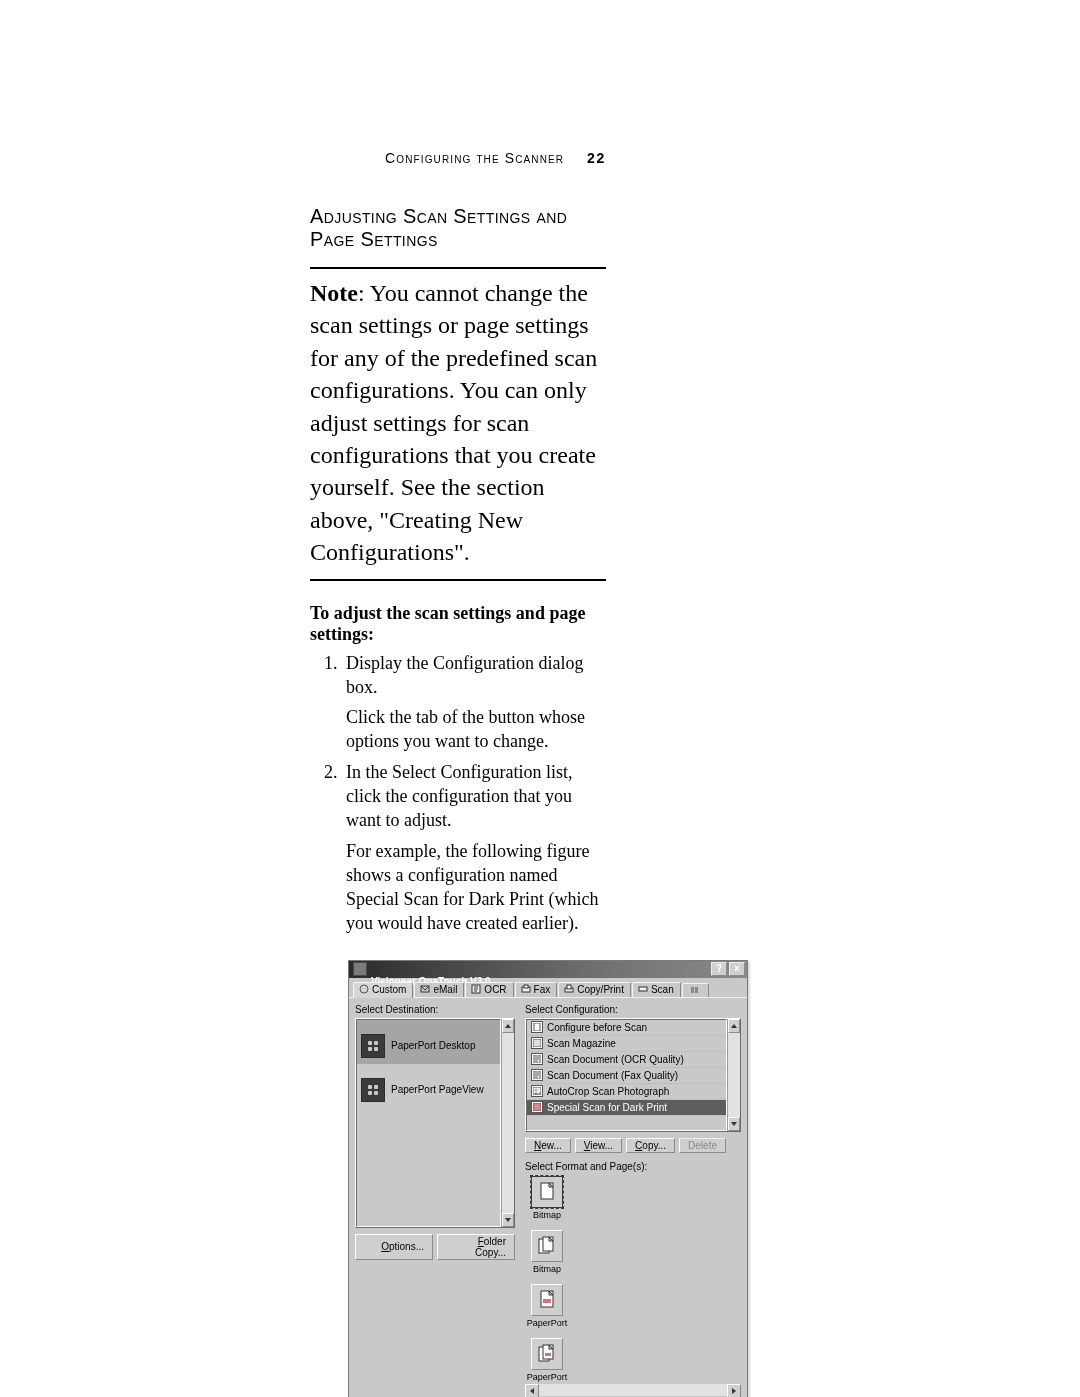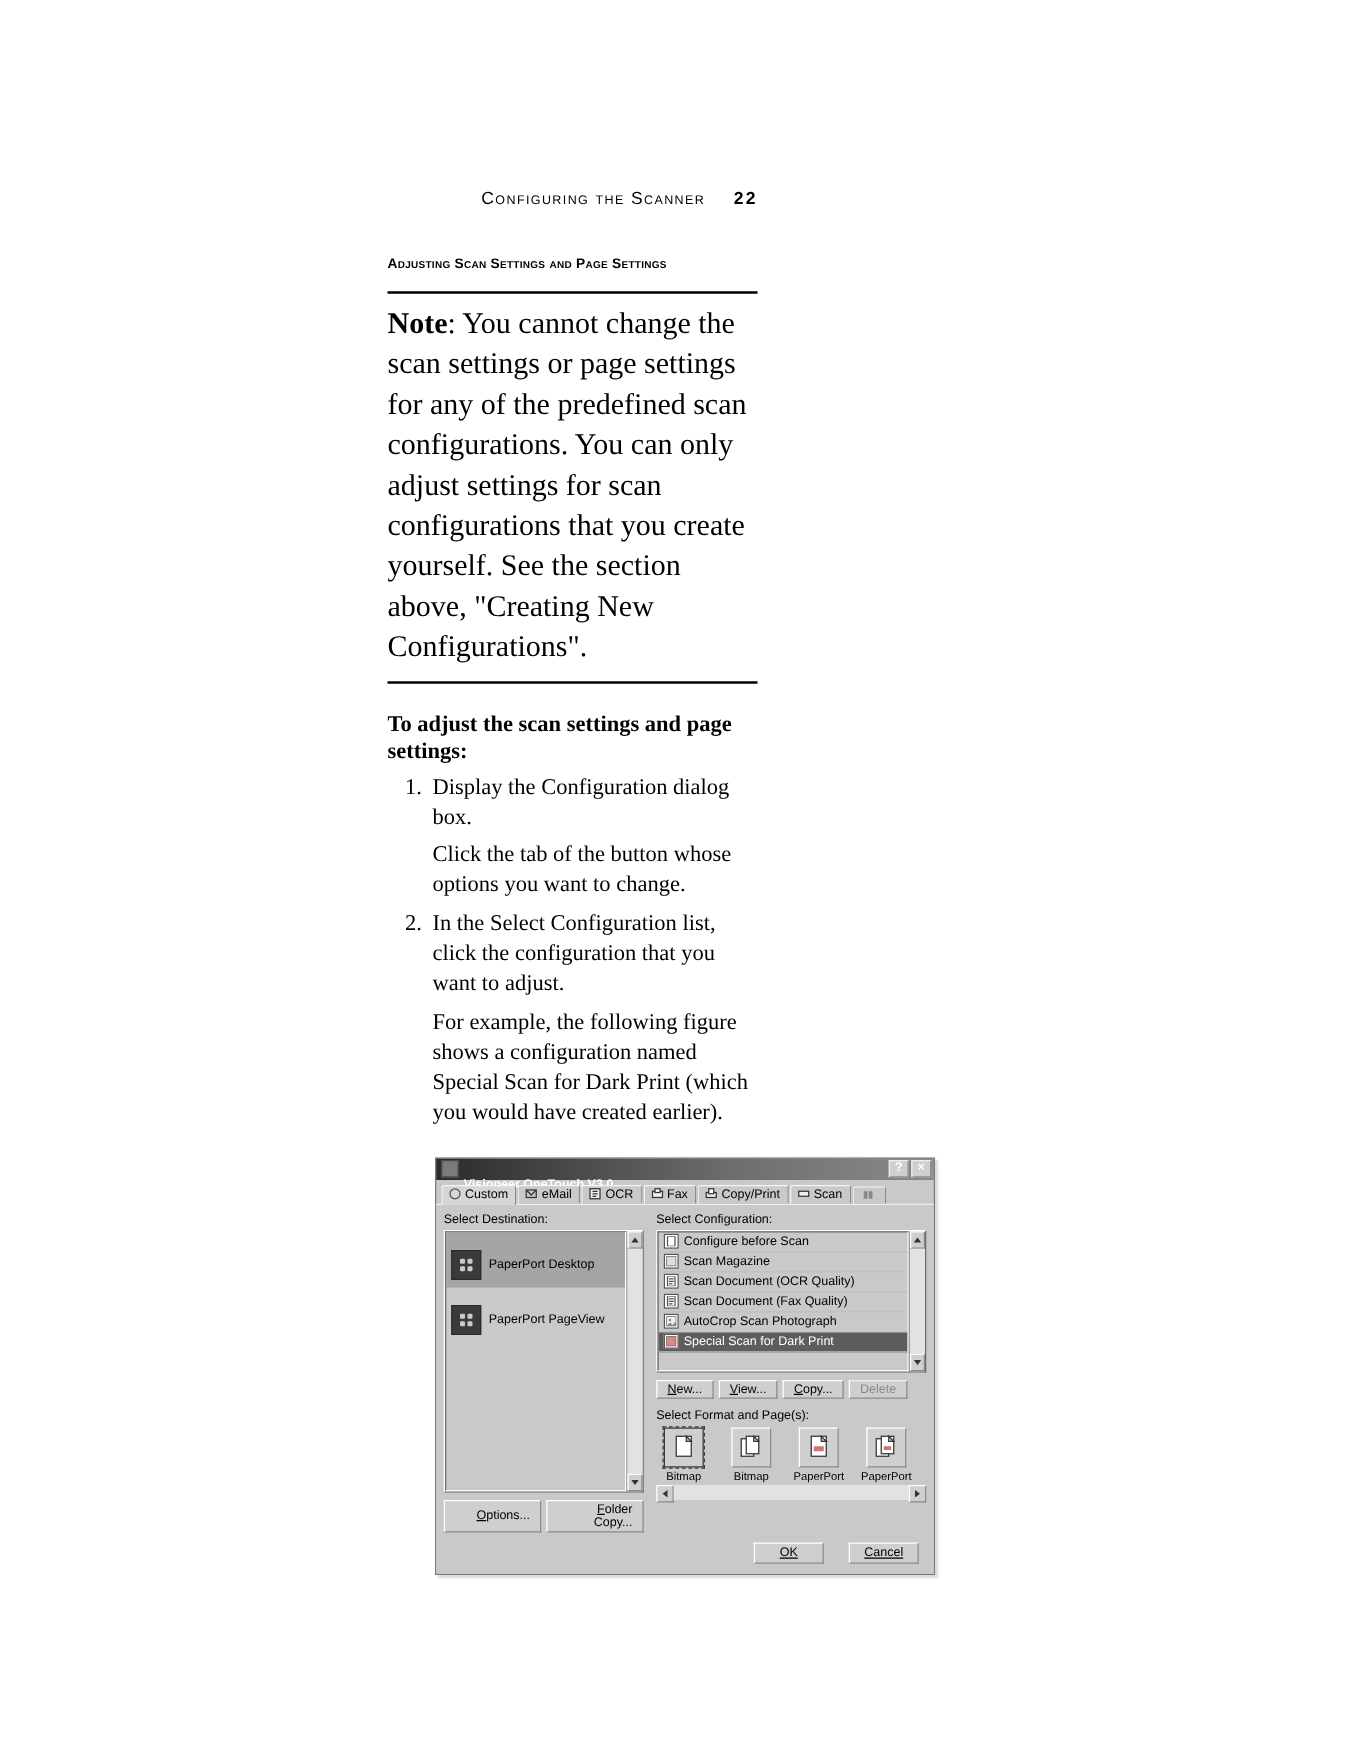--- a/index.html
+++ b/index.html
@@ -32,22 +32,22 @@
   .running-head .rh-num {
     font-weight: bold;
     margin-left: 18px;
     letter-spacing: 0.12em;
   }
   .content {
     margin-top: 55px;
   }
   .section-heading {
     font-family: Arial, Helvetica, sans-serif;
-    font-weight: bold;
-    font-size: 11px;
+    font-weight: normal;
+    font-size: 20px;
     font-variant: small-caps;
     letter-spacing: 0.02em;
     margin: 0 0 16px 0;
   }
   .body-p {
     font-size: 18px;
     line-height: 1.35;
     margin: 0 0 20px 0;
   }
   .note-box {
@@ -297,20 +297,21 @@
     gap: 4px;
     margin-top: 6px;
   }
   .btn.disabled { color: #8a8a8a; border-top-color: #eee; }
 
   .format-row {
     display: flex;
     gap: 10px;
     margin-top: 4px;
     align-items: flex-start;
+    flex-direction: column;
   }
   .format-item {
     display: flex;
     flex-direction: column;
     align-items: center;
     width: 44px;
   }
   .format-ico {
     width: 30px; height: 30px;
     background: #cfcfcf;

